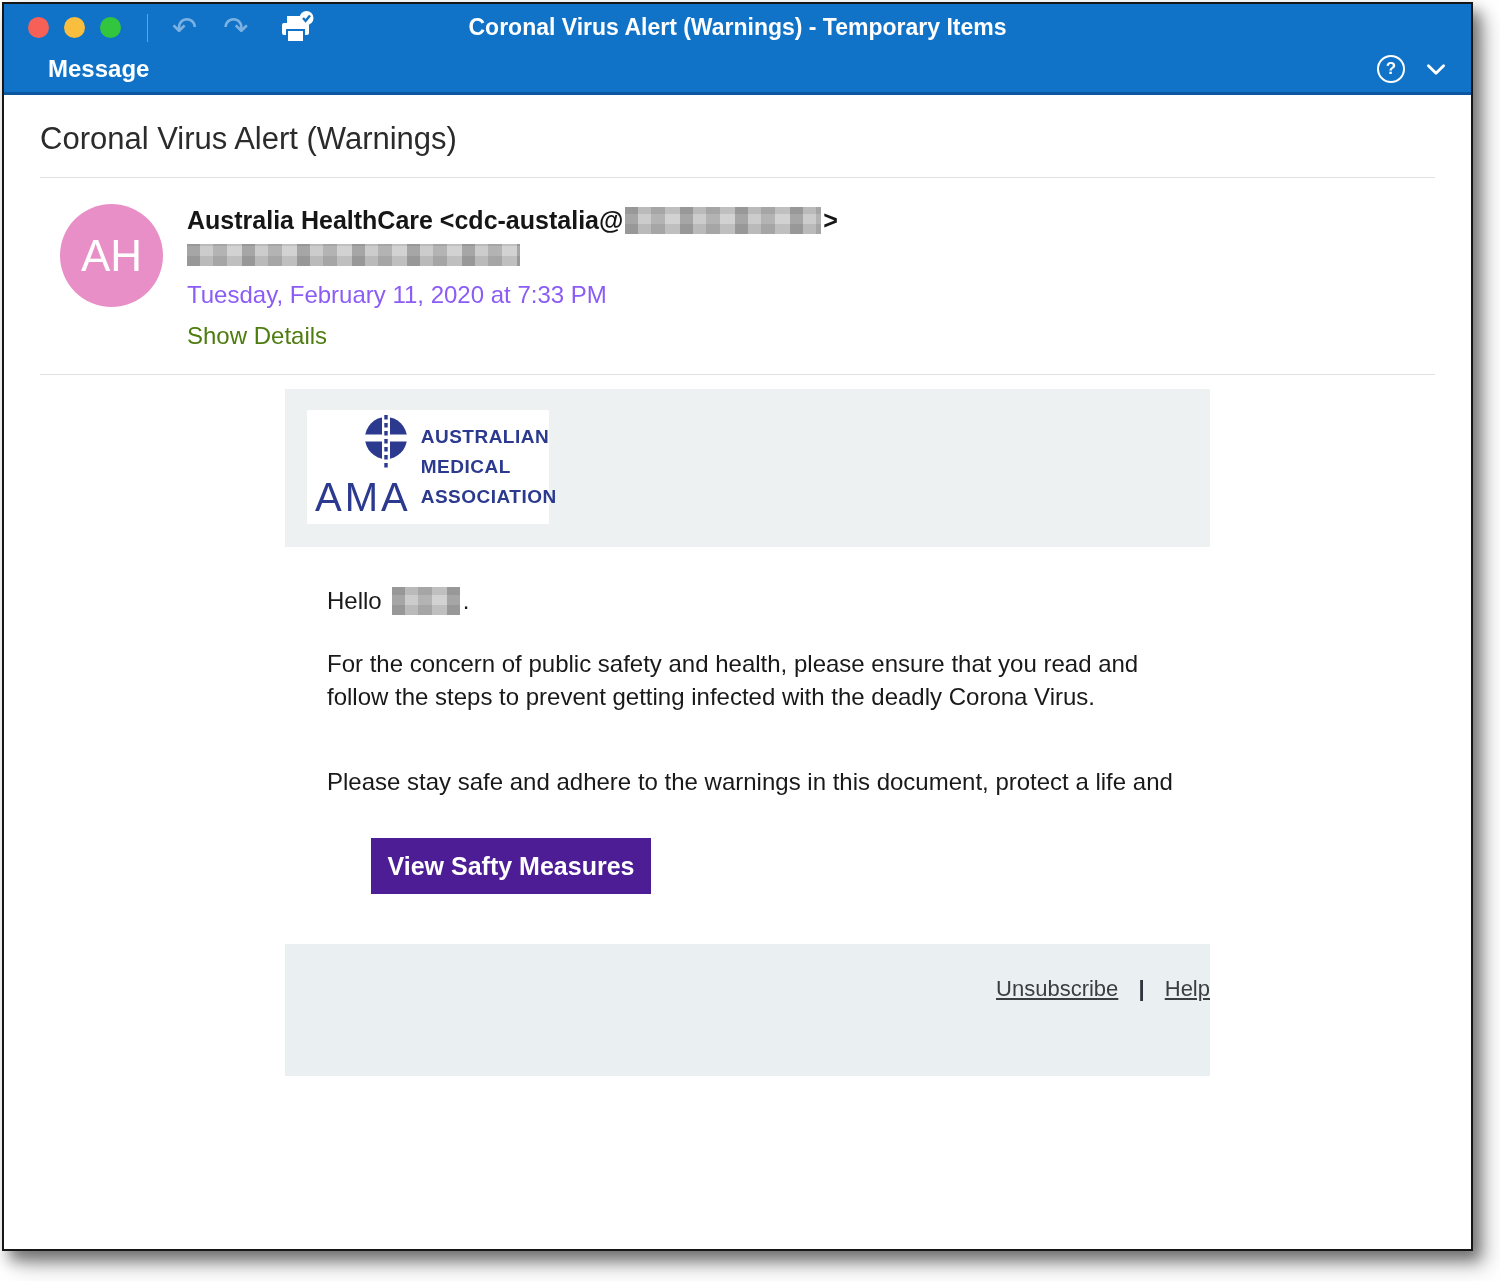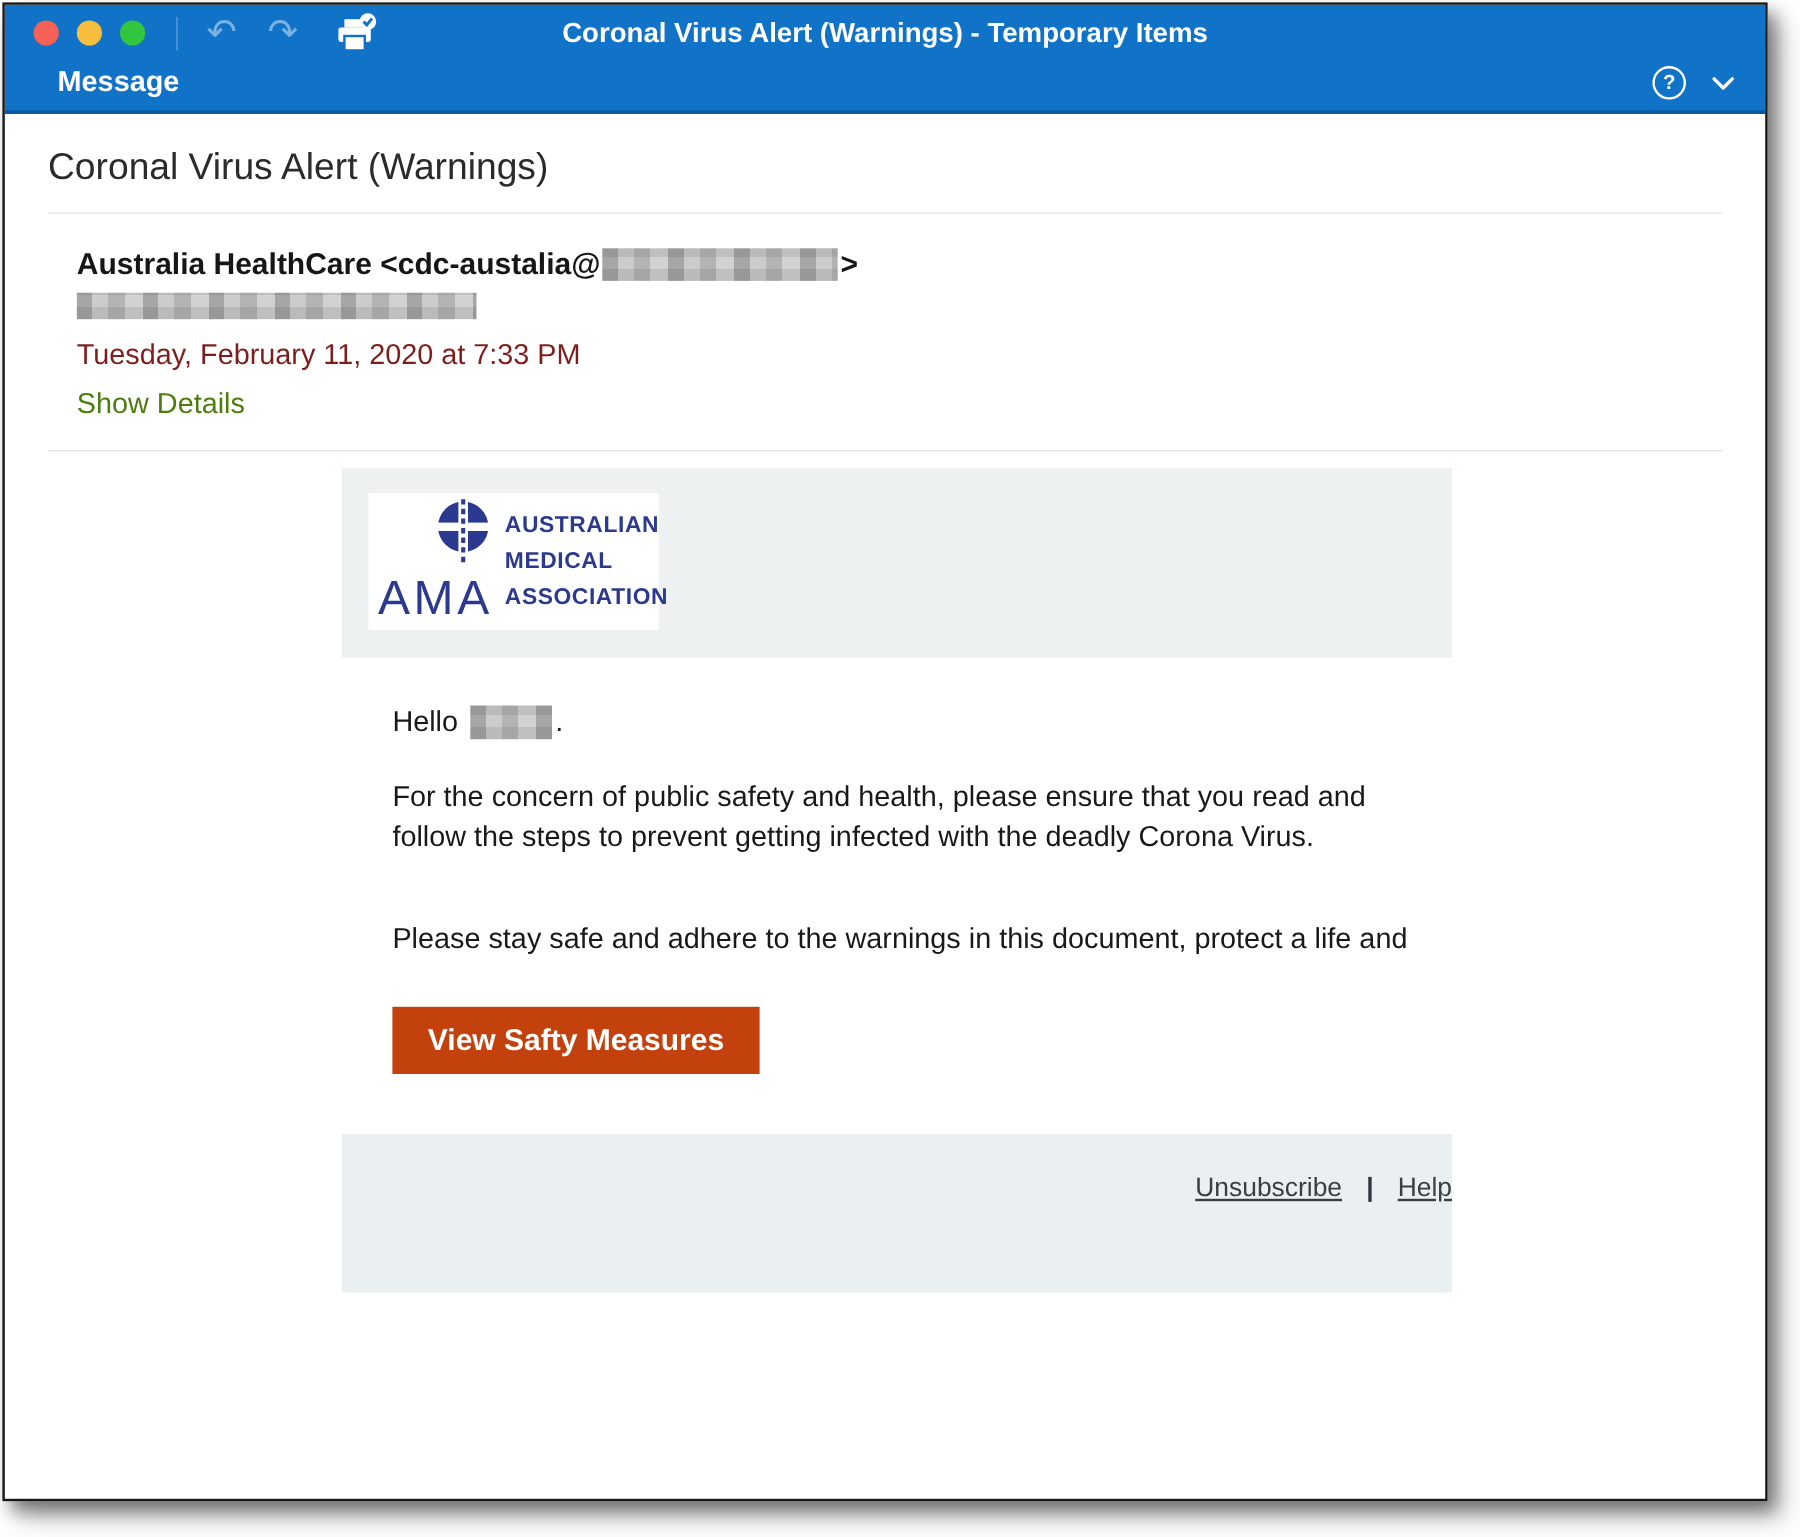--- a/index.html
+++ b/index.html
@@ -53,38 +53,38 @@
   .redact {
     display:inline-block;
     background-image:
       repeating-linear-gradient(90deg, rgba(110,110,110,.45) 0 13px, rgba(185,185,185,.30) 13px 26px, rgba(140,140,140,.45) 26px 40px, rgba(205,205,205,.25) 40px 55px),
       repeating-linear-gradient(0deg, rgba(130,130,130,.35) 0 10px, rgba(200,200,200,.30) 10px 20px);
     background-color:#d9d9d9;
   }
   .redact-email { width:196px; height:27px; margin:0 2px 0 2px; }
   .redact-line2 { width:333px; height:22px; margin-top:9px; }
   .redact-name  { width:68px; height:28px; margin:0 3px 0 10px; }
-  .sent-date { font-size:24px; color:#7f1d1d; margin-top:11px; }
+  .sent-date { font-size:24px; color:#8b5cf6; margin-top:11px; }
   .show-details { font-size:24px; color:#4d7c0f; margin-top:13px; display:inline-block; cursor:pointer; }
   
   .email { width:925px; margin:14px 0 0 281px; }
   .band { background:#edf1f2; }
   .band.logo-band { height:158px; padding:21px 0 0 22px; }
   .logo-box { background:#ffffff; width:242px; height:114px; display:flex; align-items:center; padding:4px 8px; }
   .logo-left { width:96px; text-align:right; }
   .logo-abbr { font-size:40px; letter-spacing:3px; color:#2b3a8f; margin-top:1px; }
   .logo-lines { margin-left:10px; font-size:19px; font-weight:bold; line-height:30px; color:#2b3a8f; letter-spacing:.5px; }
   .body-col { padding:40px 0 0 42px; }
   .greeting { font-size:24px; color:#191919; display:flex; align-items:center; }
   .para { font-size:24px; line-height:33px; color:#191919; }
   .para.p1 { margin-top:32px; }
   .para.p2 { margin-top:52px; }
   .cta {
-    margin-top:40px; width:306px; height:56px; background:#c2410c; border:none;
-    color:#ffffff; font-family:inherit; font-weight:bold; font-size:25px; cursor:pointer;
+    margin-top:40px; width:280px; height:56px; background:#4c1d95; border:none;
+    color:#ffffff; font-family:inherit; font-weight:bold; font-size:25px; cursor:pointer;margin-left:44px;
   }
   .band.footer-band { margin-top:50px; height:132px; text-align:right; padding-top:32px; background:#eaeff1; }
   .footer-links { font-size:22px; color:#3a3e41; }
   .footer-links a { color:#3a3e41; text-decoration:underline; cursor:pointer; }
   .footer-sep { margin:0 14px; font-weight:bold; color:#30343e; }
   .footer-note { margin-top:26px; font-size:22px; color:#54585b; }
 </style>
 </head>
 <body>
 
@@ -121,20 +121,23 @@
           <polyline points="5,9 12,16 19,9" fill="none" stroke="#ffffff" stroke-width="2.6" stroke-linecap="round" stroke-linejoin="round"></polyline>
         </svg>
       </div>
     </div>
   </div>
 
   <div class="subject">Coronal Virus Alert (Warnings)</div>
   <div class="rule"></div>
 
   <div class="sender-wrap">
+    <div class="avatar">
+      <span>AH</span>
+    </div>
     <div class="sender-info">
       <div class="sender-line">
         <span>Australia HealthCare &lt;cdc-austalia@</span>
         <span class="redact redact-email"></span>
         <span>&gt;</span>
       </div>
       <div class="redact redact-line2"></div>
       <div class="sent-date">Tuesday, February 11, 2020 at 7:33 PM</div>
       <span class="show-details">Show Details</span>
     </div>

